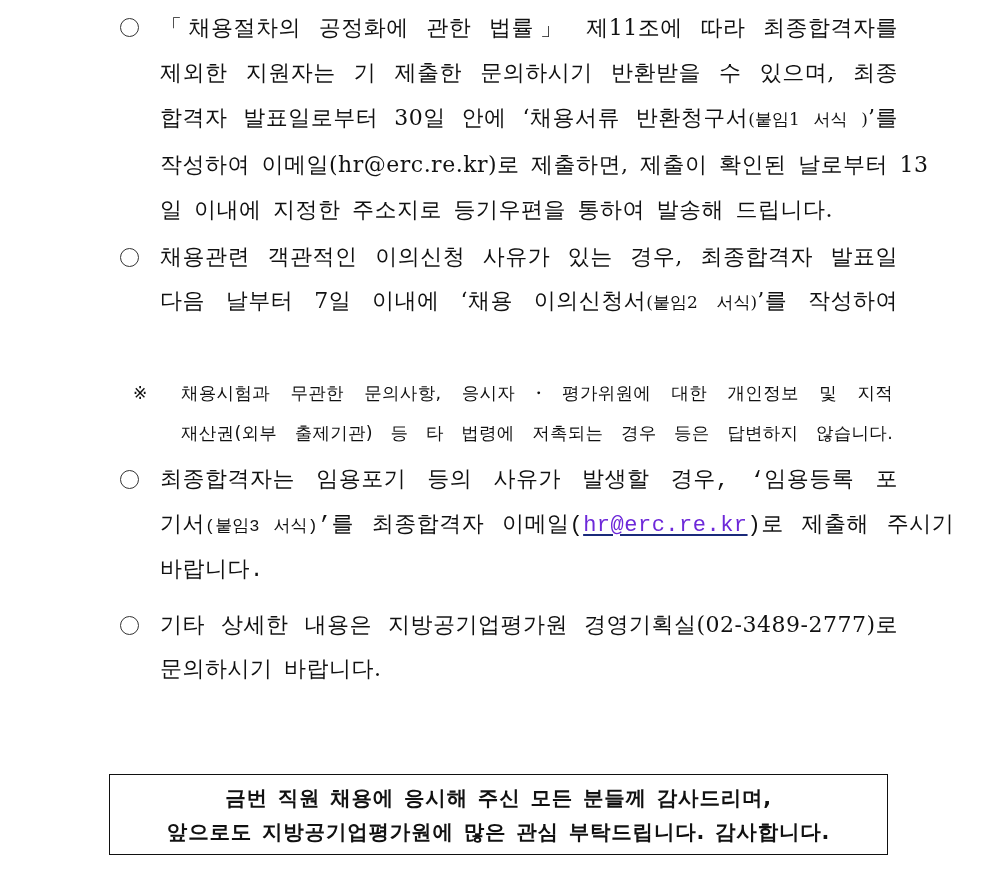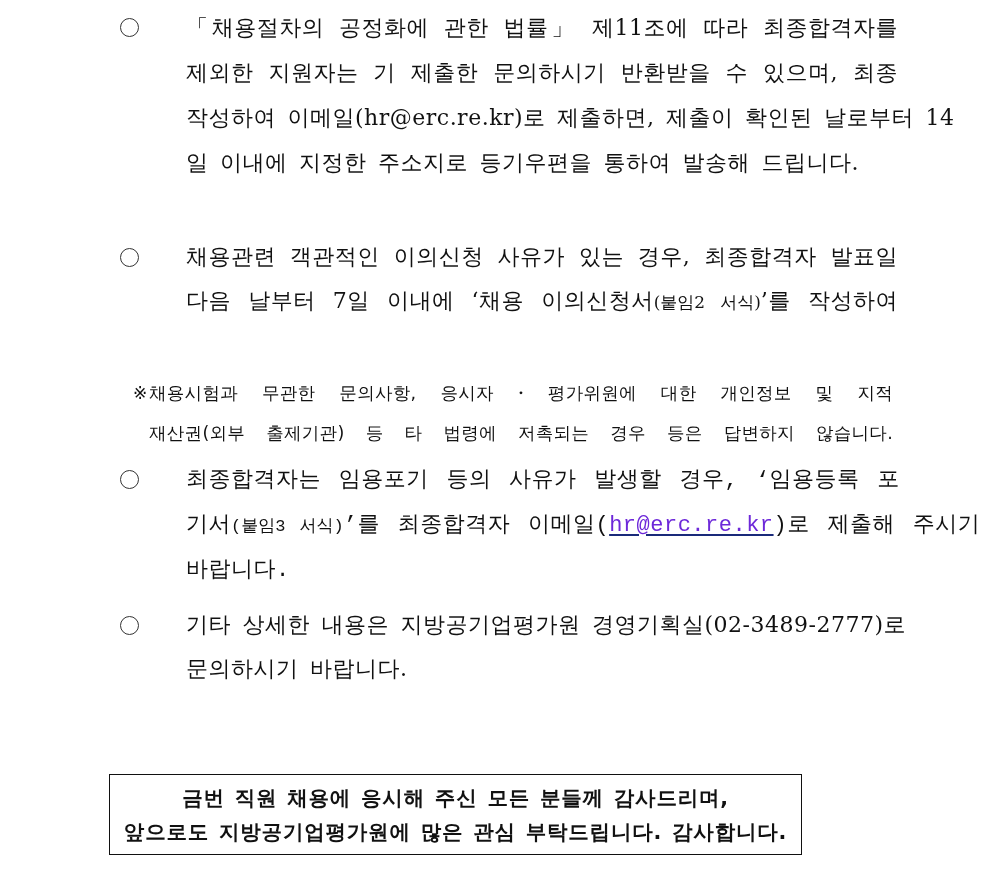--- a/index.html
+++ b/index.html
@@ -34,21 +34,21 @@
       display: inline-block;
       width: 17px;
       height: 17px;
       border: 1.5px solid #333;
       border-radius: 50%;
       vertical-align: middle;
       position: relative;
       top: -2px;
     }
     .item-body {
-      margin-left: 68px;
+      margin-left: 42px;
       font-size: 22px;
       line-height: 45px;
       text-align: justify;
       text-align-last: left;
       letter-spacing: 0.5px;
       word-spacing: 4px;
     }
     .item-body .line {
       display: block;
       white-space: nowrap;
@@ -75,37 +75,37 @@
     }
     .note .mark {
       position: absolute;
       left: 0;
       top: 0;
       font-family: "DejaVu Sans", sans-serif;
       font-size: 17px;
       line-height: 40px;
     }
     .note-body {
-      margin-left: 16px;
+      margin-left: 48px;
       font-family: "DejaVu Sans", "Liberation Sans", sans-serif;
       font-size: 17.5px;
       line-height: 40px;
       letter-spacing: 0.3px;
     }
     .note-body .line {
       display: block;
       white-space: nowrap;
       text-align: justify;
       text-align-last: justify;
     }
     .footer-box {
       position: absolute;
       left: 109px;
       top: 774px;
-      width: 693px;
+      width: 779px;
       height: 81px;
       border: 1.5px solid #111;
       box-sizing: border-box;
       text-align: center;
       font-family: "DejaVu Sans", "Liberation Sans", sans-serif;
       font-weight: bold;
       font-size: 20.5px;
       color: #111;
       padding-top: 6px;
     }
@@ -117,21 +117,22 @@
     }
   </style>
 </head>
 <body>
 
 <div class="item" style="top: 5px;">
   <div class="bullet"><span class="circle"></span></div>
   <div class="item-body">
     <span class="line">「채용절차의 공정화에 관한 법률」 제11조에 따라 최종합격자를</span>
     <span class="line">제외한 지원자는 기 제출한 문의하시기 반환받을 수 있으며, 최종</span>
-    <span class="line"><span>작성하여 이메일</span><span>(hr@erc.re.kr)</span><span>로 제출하면, 제출이 확인된 날로부터 14</span></span>
+    <span class="line"><span>합격자 발표일로부터 30일 안에 ‘채용서류 반환청구서</span><span class="small">(붙임1 서식 )</span><span>’를</span></span>
+    <span class="line"><span>작성하여 이메일</span><span>(hr@erc.re.kr)</span><span>로 제출하면, 제출이 확인된 날로부터 13</span></span>
     <span class="line last">일 이내에 지정한 주소지로 등기우편을 통하여 발송해 드립니다.</span>
   </div>
 </div>
 
 <div class="item" style="top: 235px;">
   <div class="bullet"><span class="circle"></span></div>
   <div class="item-body" style="line-height:44px;">
     <span class="line">채용관련 객관적인 이의신청 사유가 있는 경우, 최종합격자 발표일</span>
     <span class="line"><span>다음 날부터 7일 이내에 ‘채용 이의신청서</span><span class="small">(붙임2 서식)</span><span>’를 작성하여</span></span>
   </div>

